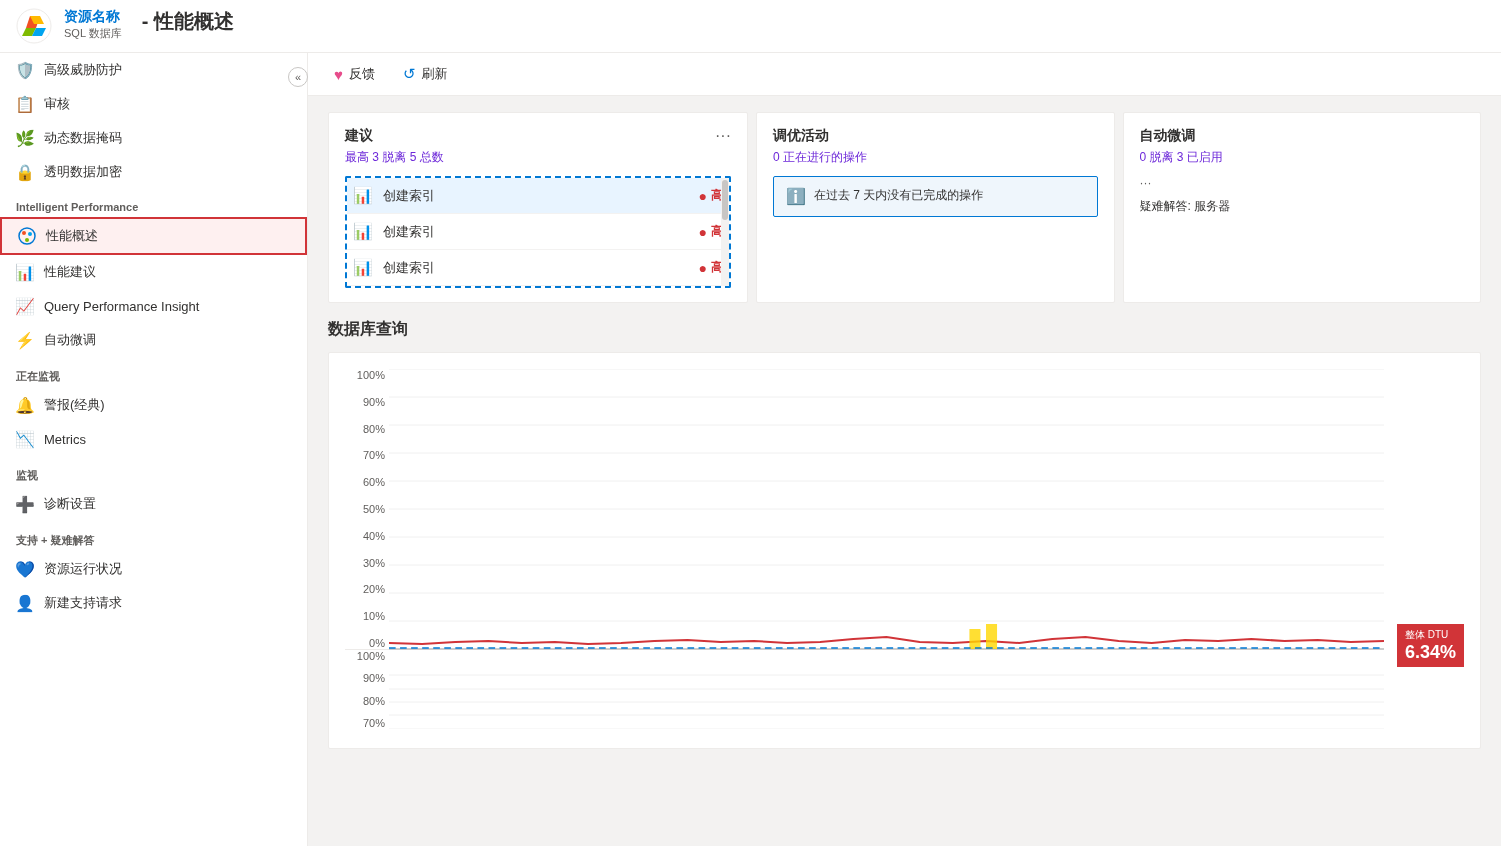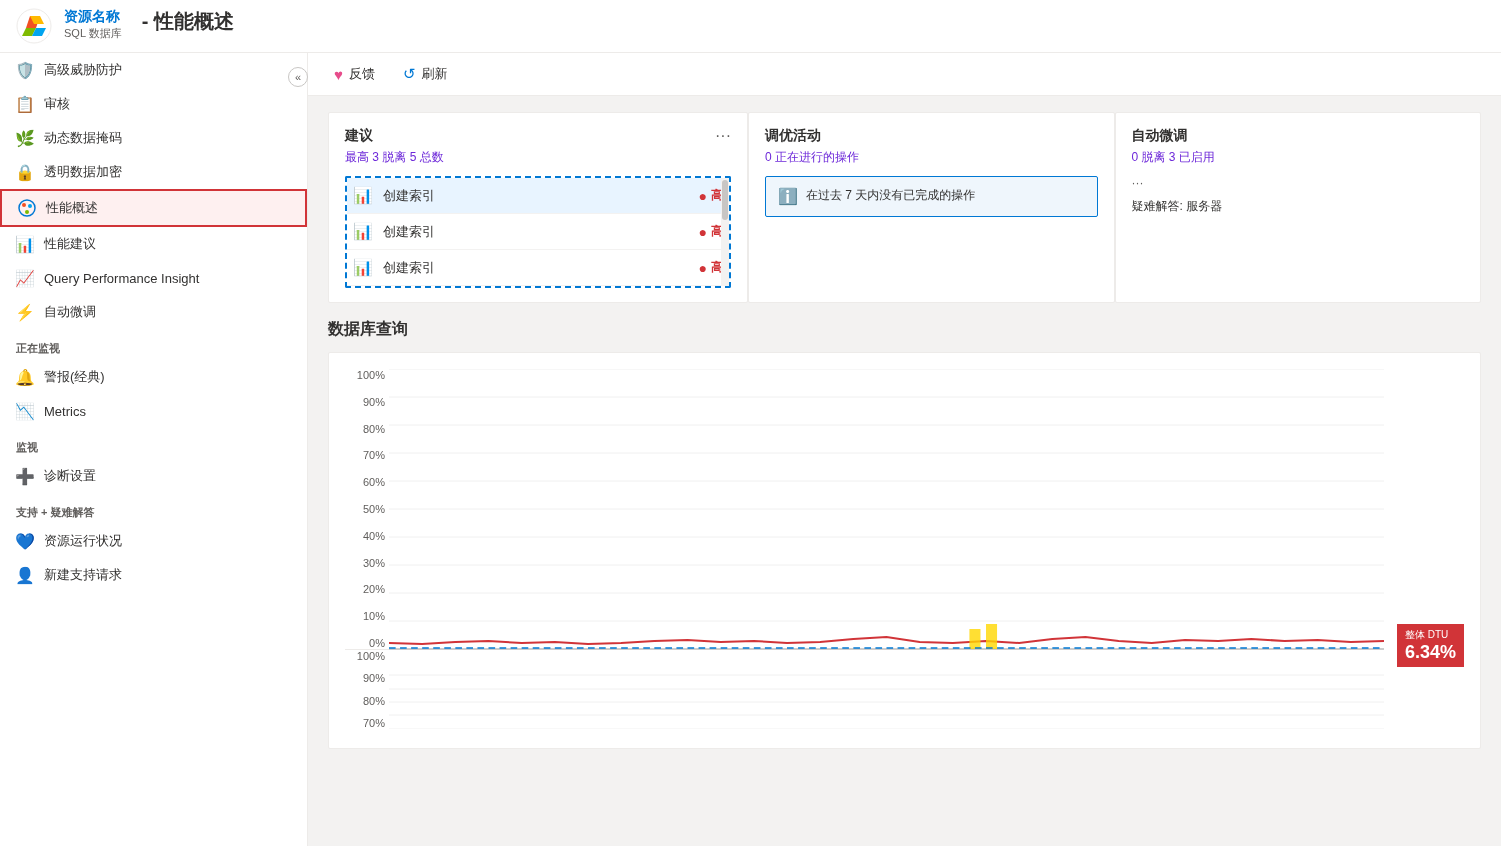--- a/index.html
+++ b/index.html
@@ -26,21 +26,21 @@
     .sidebar-icon { width: 18px; height: 18px; display: flex; align-items: center; justify-content: center; flex-shrink: 0; font-size: 16px; }
 
     
     .content-area { flex: 1; overflow-y: auto; background: #f3f2f1; }
     .content-toolbar { background: #fff; padding: 8px 20px; display: flex; align-items: center; gap: 16px; border-bottom: 1px solid #edebe9; }
     .toolbar-btn { display: flex; align-items: center; gap: 6px; cursor: pointer; color: #323130; font-size: 13px; padding: 4px 6px; }
 
     .content-main { padding: 16px 20px; }
 
     
-    .cards-row { display: flex; gap: 0; margin-bottom: 16px; }
+    .cards-row { display: flex; gap: 8px; margin-bottom: 16px; }
     .card { background: #fff; border: 1px solid #edebe9; border-radius: 2px; padding: 14px 16px; flex: 1; }
     .card-title { font-size: 14px; font-weight: 600; margin-bottom: 4px; }
     .card-subtitle { font-size: 12px; color: #6d28d9; margin-bottom: 10px; }
 
     .recommendation-item { display: flex; align-items: center; gap: 10px; padding: 8px 6px; border-bottom: 1px solid #f3f2f1; cursor: pointer; }
     .rec-icon { color: #0078d4; font-size: 16px; }
     .rec-label { flex: 1; font-size: 13px; }
     .rec-badge { display: flex; align-items: center; gap: 4px; font-size: 12px; color: #d13438; font-weight: 600; }
     .rec-badge-dot { color: #d13438; font-size: 14px; }
 
@@ -99,20 +99,21 @@
         </div>
         <div class="sidebar-item">
           <span class="sidebar-icon">🌿</span>
           <span>动态数据掩码</span>
         </div>
         <div class="sidebar-item">
           <span class="sidebar-icon">🔒</span>
           <span>透明数据加密</span>
         </div>
 
+        <div class="sidebar-section-header">Intelligent Performance</div>
         <div class="sidebar-item active-outline" style="border:2px solid #d13438; background:#fef0f0;">
           <span class="sidebar-icon">
             <svg width="18" height="18" viewBox="0 0 18 18">
                 <circle cx="9" cy="9" r="8" fill="none" stroke="#0078d4" stroke-width="1.5"></circle>
                 <circle cx="6" cy="6" r="2" fill="#f25022"></circle>
                 <circle cx="12" cy="7" r="2" fill="#00a4ef"></circle>
                 <circle cx="9" cy="13" r="2" fill="#7fba00"></circle>
               </svg>
           </span>
           <span>性能概述</span>

